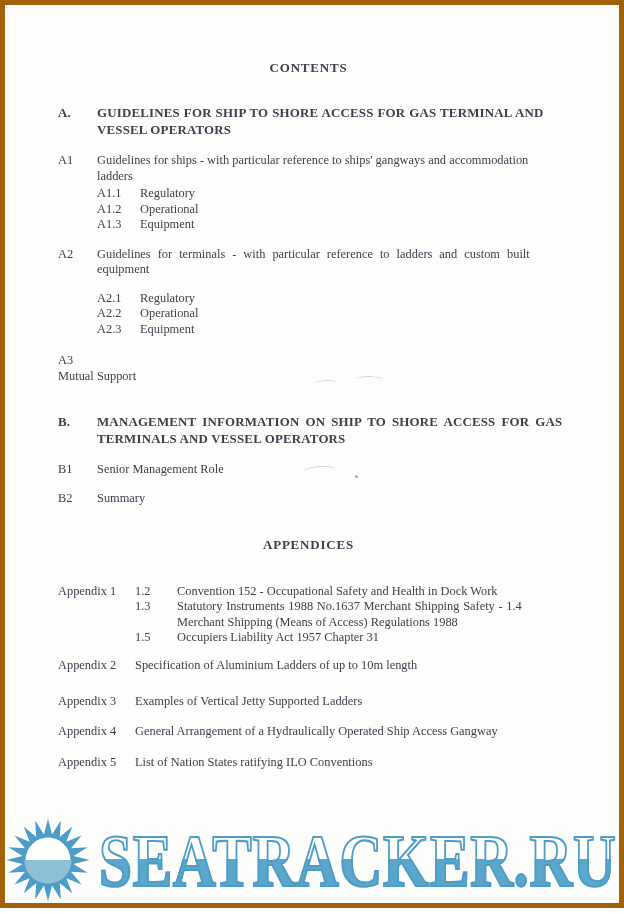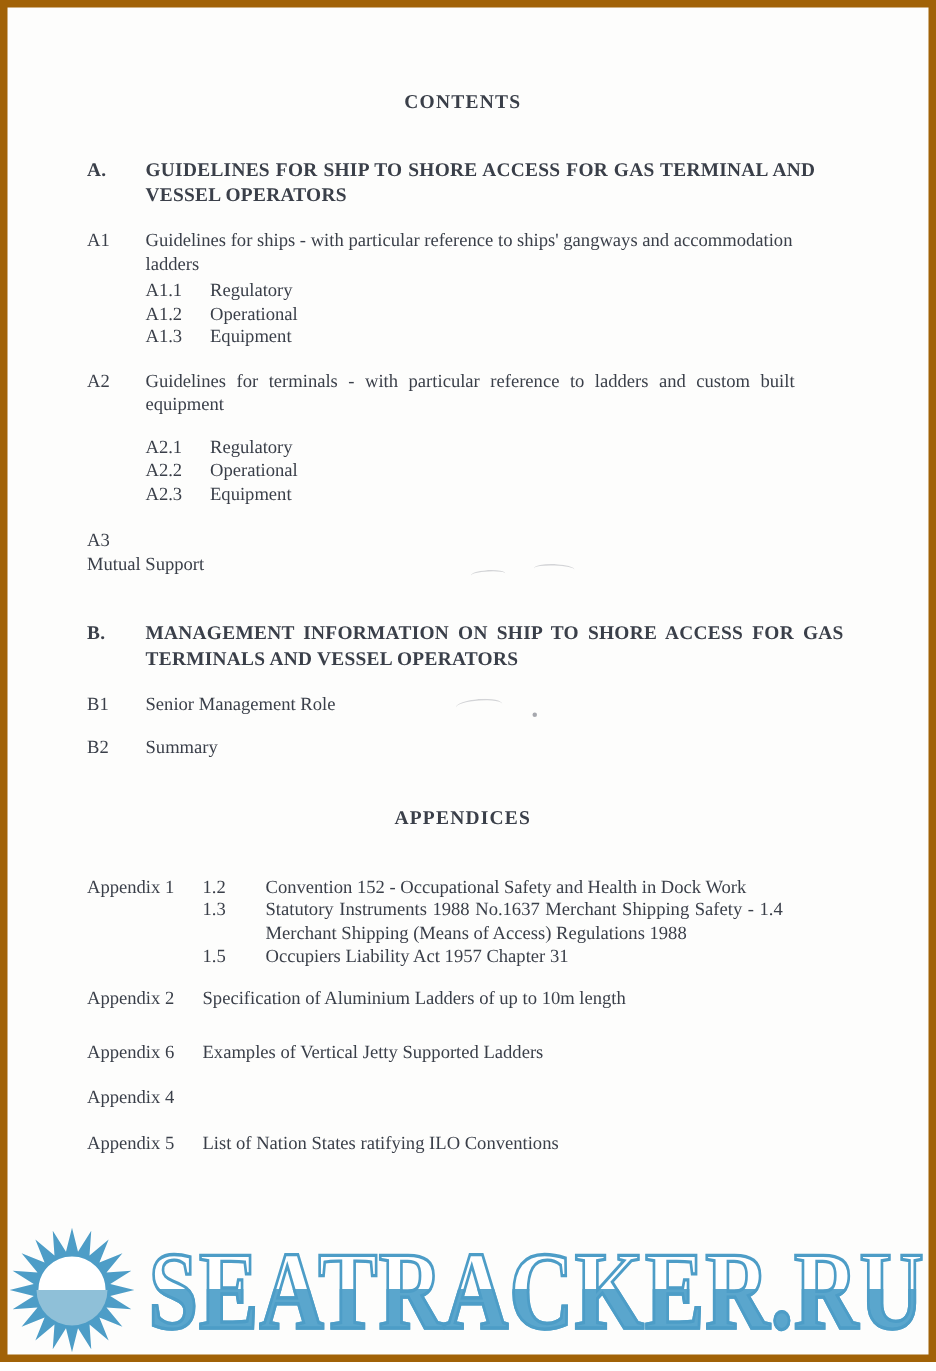--- a/index.html
+++ b/index.html
@@ -182,25 +182,26 @@
           <div class="itxt ln">Occupiers Liability Act 1957 Chapter 31</div>
         </div>
       </div>
     </div>
 
     <div class="app m-app2">
       <div class="lbl ln">Appendix 2</div>
       <div class="txt ln">Specification of Aluminium Ladders of up to 10m length</div>
     </div>
     <div class="app m-app3">
-      <div class="lbl ln">Appendix 6</div>
+      <div class="lbl ln">Appendix 3</div>
       <div class="txt ln">Examples of Vertical Jetty Supported Ladders</div>
     </div>
     <div class="app m-app4">
       <div class="lbl ln">Appendix 4</div>
+      <div class="txt ln">General Arrangement of a Hydraulically Operated Ship Access Gangway</div>
     </div>
     <div class="app m-app5">
       <div class="lbl ln">Appendix 5</div>
       <div class="txt ln">List of Nation States ratifying ILO Conventions</div>
     </div>
 
   </div>
 
   <div class="smudge sm1"></div>
   <div class="smudge sm2"></div>

